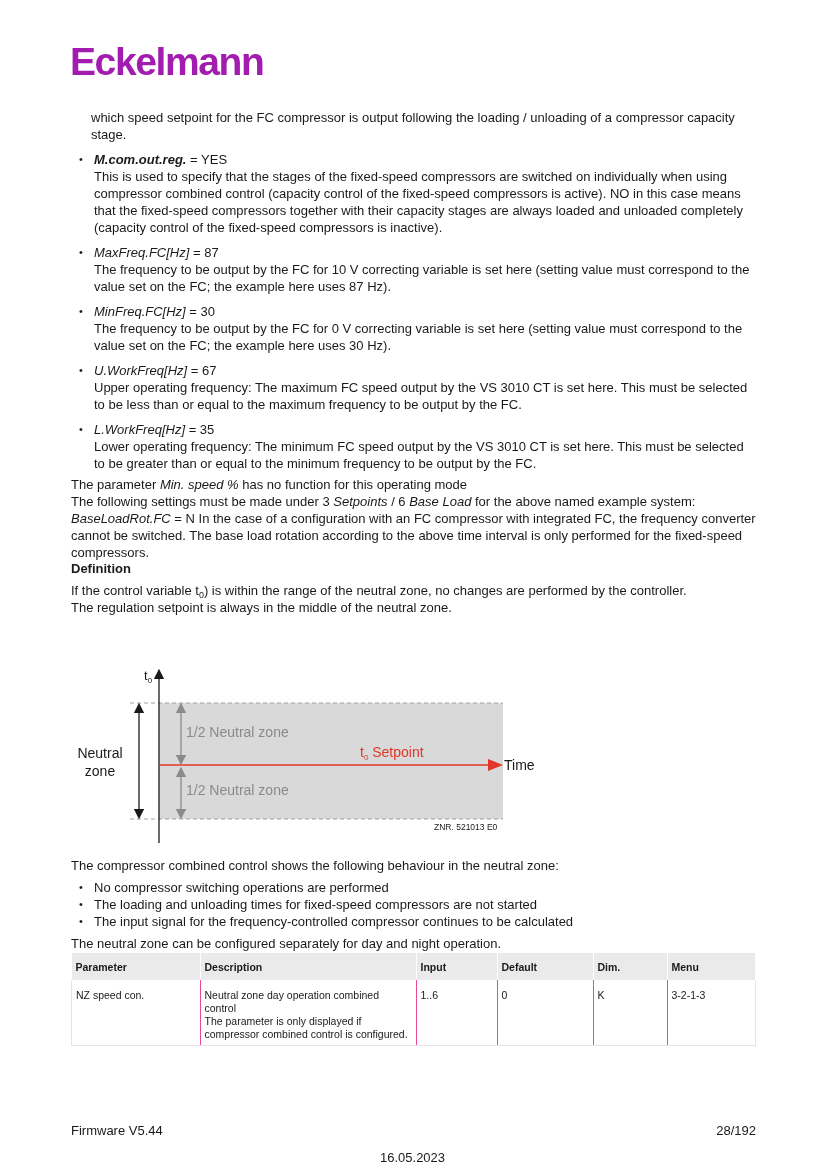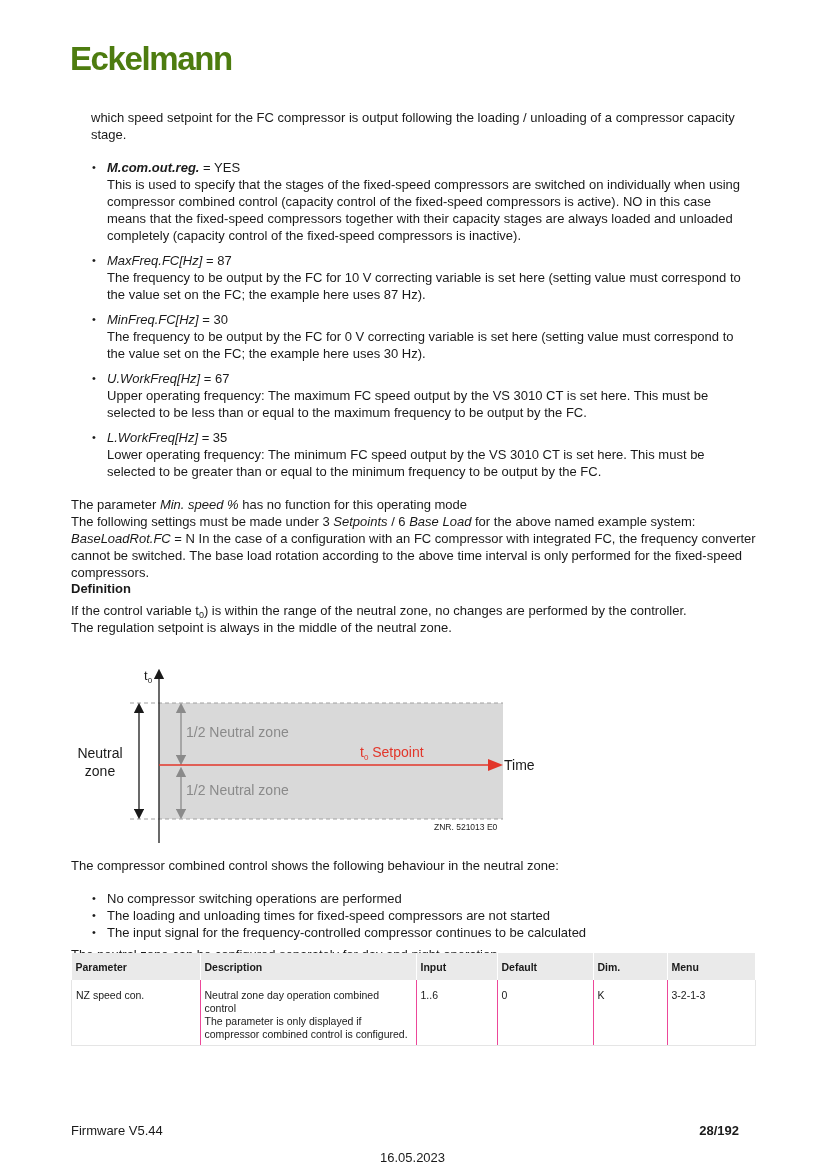--- a/index.html
+++ b/index.html
@@ -1,23 +1,23 @@
 <!DOCTYPE html>
 <html><head>
 <meta charset="utf-8">
 <style>
   html, body { margin: 0; padding: 0; background: #ffffff; }
   body { width: 827px; height: 1169px; position: relative; overflow: hidden;
          font-family: "Liberation Sans", sans-serif; color: #1a1a1a; font-size: 13px; }
   .logo { position: absolute; left: 70px; top: 40px; font-family: "Liberation Sans", sans-serif;
-          font-weight: bold; font-size: 33px; color: #4d7c0f; letter-spacing: -1.4px; }
+          font-weight: bold; font-size: 39px; color: #a21caf; letter-spacing: -1.4px; }
   .content { position: absolute; left: 71px; top: 109px; width: 690px; }
   p { margin: 0; line-height: 17px; }
   .indent { padding-left: 20px; }
-  .bullet-list { list-style: none; margin: 16px; padding: 0; }
+  .bullet-list { list-style: none; margin: 3px; padding: 0; }
   .bullet-list li { position: relative; padding-left: 20px; line-height: 17px; }
   .bullet-list li::before { content: "\2022"; position: absolute; left: 5px; top: 0; font-size: 11px; }
   .blk { margin-bottom: 6px; }
   em, i { }
   .bi { font-weight: bold; font-style: italic; }
   h3 { font-size: 14px; margin: 0; font-weight: bold; }
   h4 { font-size: 13px; margin: 0; font-weight: bold; }
   sub { font-size: 9px; vertical-align: -3px; line-height: 0; }
   .diagram { position: absolute; left: 70px; top: 668px; width: 480px; height: 180px; }
   table.params { position: absolute; left: 71px; top: 953px; width: 685px; border-collapse: collapse;
@@ -150,13 +150,13 @@
       <td>1..6</td>
       <td>0</td>
       <td>K</td>
       <td>3-2-1-3</td>
     </tr>
   </tbody>
 </table>
 
 <div class="footer" style="left:71px;">Firmware V5.44</div>
 <div class="footer" style="left:380px;margin-top:27px;">16.05.2023</div>
-<div class="footer" style="right:88px;font-weight:bold;">28/192</div>
+<div class="footer" style="right:71px;">28/192</div>
 
 </body></html>

